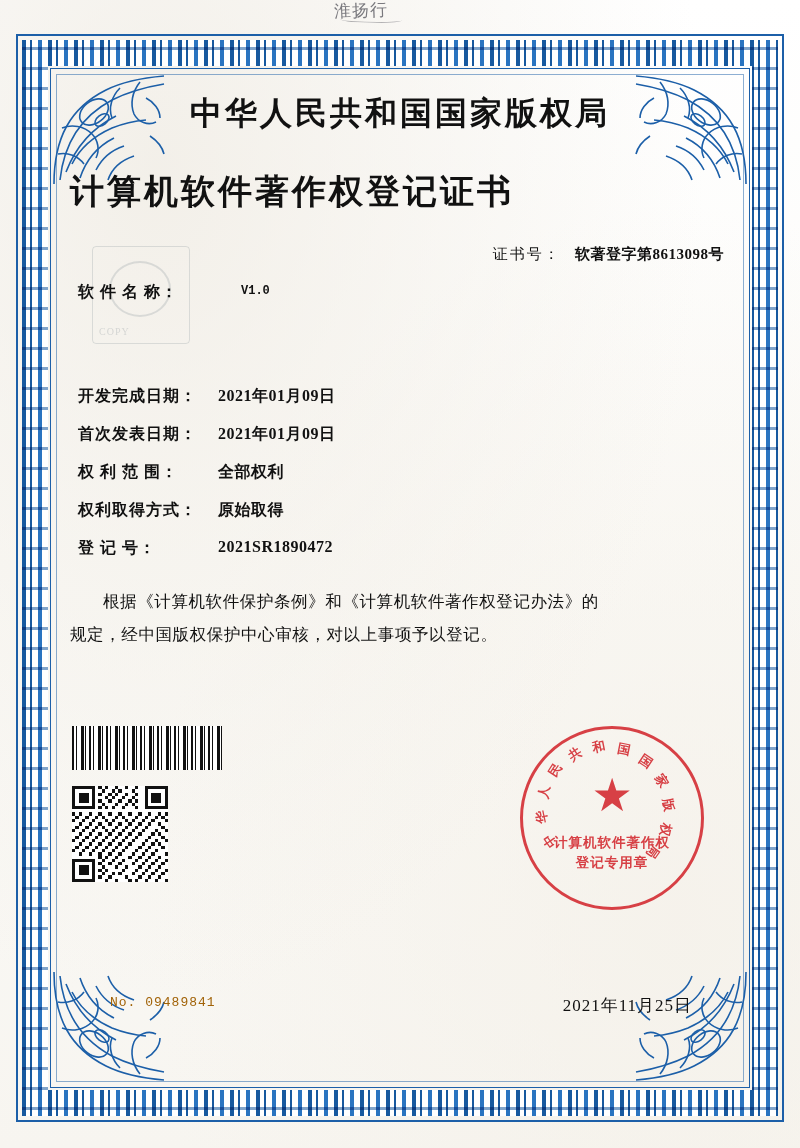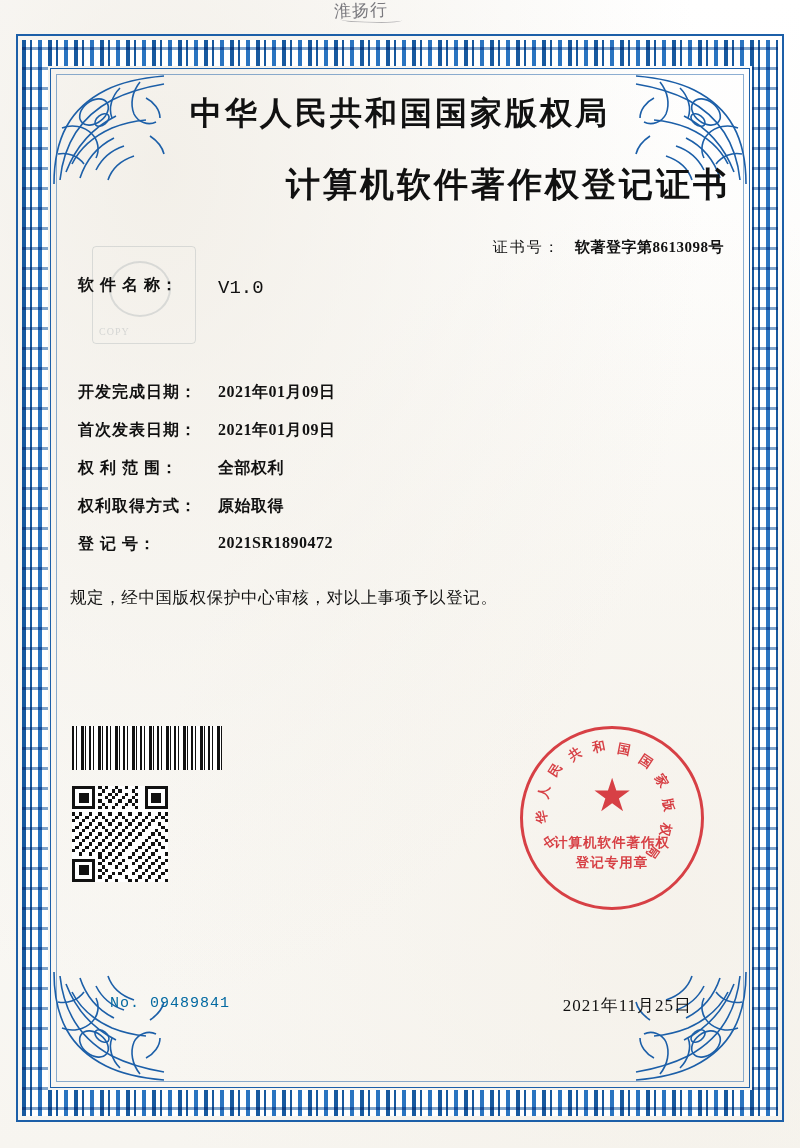--- a/index.html
+++ b/index.html
@@ -143,27 +143,27 @@
 
   .title-main {
     text-align: center;
     font-family: "Liberation Serif", serif;
     font-size: 32px;
     font-weight: 700;
     letter-spacing: 3px;
     color: #111;
   }
   .title-sub {
-    text-align: right;
+    text-align: left;
     font-family: Liberation Mono, monospace;
     font-size: 34px;
     font-weight: 700;
     letter-spacing: 3px;
     color: #111;
-    margin-top: 26px;
+    margin-top: 33px;
   }
 
   .cert-no {
     text-align: right;
     font-size: 15px;
     color: #111;
     margin-top: 30px;
     padding-right: 6px;
     letter-spacing: .5px;
   }
@@ -187,24 +187,25 @@
     font-weight: 700;
     letter-spacing: 1px;
   }
   .field-value {
     font-weight: 700;
     letter-spacing: .5px;
   }
   .field-value .second-line {
     display: block;
     font-family: "Liberation Mono", monospace;
-    font-weight: 400;
-    font-size: 19px;
+    font-weight: 700;
+    font-size: 12px;
     letter-spacing: 0;
     margin-top: 2px;
+    margin-left: 23px;
   }
   .field-value.mono {
     font-family: "Liberation Serif", serif;
   }
   .gap-row { height: 22px; }
 
   .statement {
     margin-top: 26px;
     font-size: 16.5px;
     line-height: 2.0;
@@ -280,22 +281,22 @@
     font-weight: 700;
     line-height: 1.5;
     letter-spacing: 1px;
   }
 
   .serial {
     position: absolute;
     left: 110px;
     top: 995px;
     font-family: "Liberation Mono", monospace;
-    font-size: 15px;
-    color: #0369a1;
+    font-size: 13px;
+    color: #a16207;
     letter-spacing: 1px;
   }
   .issue-date {
     position: absolute;
     right: 108px;
     top: 994px;
     font-size: 17px;
     color: #111;
     letter-spacing: 1px;
   }
@@ -304,21 +305,20 @@
   .watermark {
     position: absolute;
     left: 92px;
     top: 246px;
     width: 96px;
     height: 96px;
     border: 1px solid rgba(120,130,140,.22);
     border-radius: 4px;
     color: rgba(120,130,140,.25);
     font-size: 11px;
-    padding-left: 6px;
   }
   .watermark .circ {
     position: absolute;
     left: 16px;
     top: 14px;
     width: 58px;
     height: 52px;
     border: 2px solid rgba(120,130,140,.22);
     border-radius: 50%;
   }
@@ -483,20 +483,21 @@
       </div>
 
       <div class="field-row">
         <div class="field-label">登 记 号：</div>
         <div class="field-value mono">2021SR1890472</div>
       </div>
 
     </div>
 
     <div class="statement">
+      <p class="indent">根据《计算机软件保护条例》和《计算机软件著作权登记办法》的</p>
       <p>规定，经中国版权保护中心审核，对以上事项予以登记。</p>
     </div>
   </div>
 
   <div class="barcode"></div>
 
   <div class="qr">
     <svg viewBox="0 0 29 29" xmlns="http://www.w3.org/2000/svg" shape-rendering="crispEdges">
       <rect width="29" height="29" fill="#fff"></rect>
       <g fill="#111">

